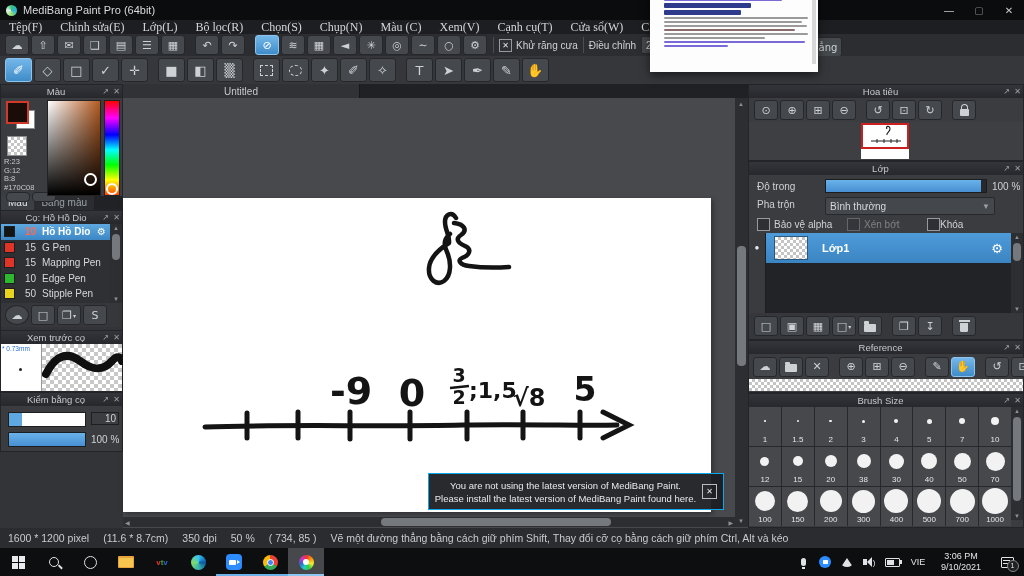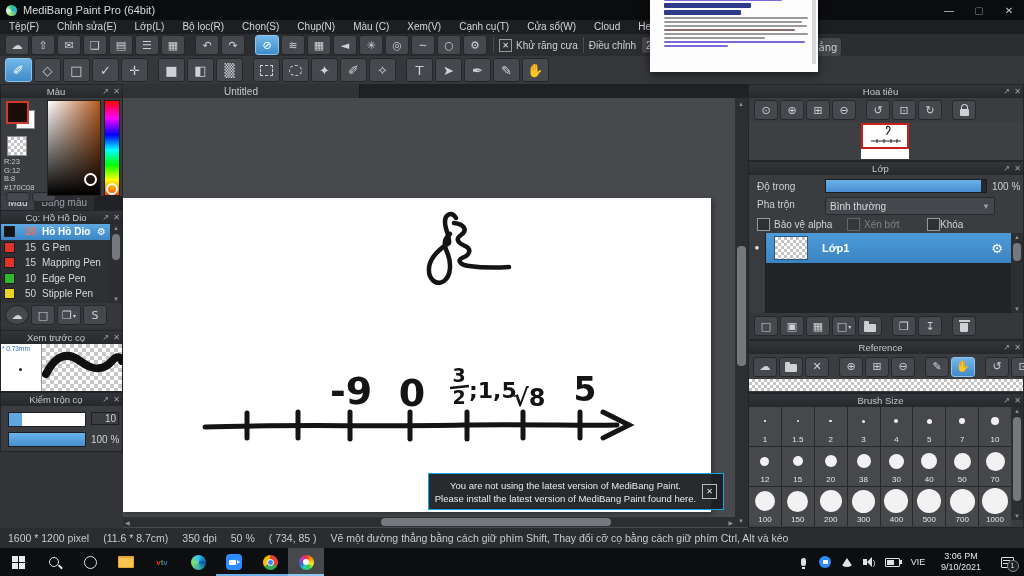--- a/index.html
+++ b/index.html
@@ -8,21 +8,21 @@
     background:#46484b;font-size:10px;-webkit-font-smoothing:antialiased;}
   .abs{position:absolute;}
   .fx{display:flex;align-items:center;}
   
   #titlebar{left:0;top:0;width:1024px;height:20px;background:#0b0c0e;}
   #titlebar .appico{width:11px;height:11px;border-radius:50%;margin:0 6px 0 6px;
     background:conic-gradient(#35c275,#2bb3e0,#8ee06a,#e9f3ee,#35c275);}
   #titlebar .t{font-size:11px;color:#d8dadc;}
   .winctl{width:30px;height:20px;display:flex;align-items:center;justify-content:center;color:#c9cbce;font-size:10px;}
   #menubar{left:0;top:20px;width:1024px;height:14px;background:#1c1e21;}
-  .menu-item{padding:16px 9px;font-size:10px;color:#d4d6d9;line-height:14px;}
+  .menu-item{padding:16px 9px;font-size:12px;color:#d4d6d9;line-height:14px;font-family:Liberation Serif, serif;}
   #toolbar1{left:0;top:34px;width:1024px;height:22px;background:#2b2d31;}
   #toolbar2{left:0;top:56px;width:1024px;height:28px;background:#35373b;border-bottom:1px solid #1e2023;}
   .tb{width:22px;height:18px;margin:0 1px;border-radius:3px;background:#45484c;border:1px solid #25272a;
       color:#cfd2d5;display:flex;align-items:center;justify-content:center;font-size:11px;
       font-family:"DejaVu Sans",sans-serif;flex:none;}
   .tb2{width:25px;height:22px;font-size:13px;}
   .tb.sel{background:linear-gradient(#74b7e9,#3f8cc9);border-color:#8ac4ef;color:#fff;}
   .gsep{width:8px;flex:none;}
   .vsep{width:1px;height:16px;background:#4a4d51;margin:0 5px;flex:none;}
   .cb{width:11px;height:11px;border:1px solid #96999d;background:#2e3033;display:inline-flex;
@@ -356,21 +356,21 @@
           <svg width="82" height="47" viewBox="0 0 82 47" style="position:absolute;left:0;top:0">
             <path d="M4 30 C14 10 26 8 38 17 C50 26 60 28 70 17 C75 11 79 13 80 17" stroke="#101010" stroke-width="8" fill="none" stroke-linecap="round"></path>
           </svg>
         </div>
       </div>
     </div>
 
     <div class="panel" style="left:0;top:308px;width:123px;height:60px">
       <div class="ph">
         <span class="pi"></span>
-          <span class="pt">Kiểm trộn cọ</span>
+          <span class="pt">Kiểm bằng cọ</span>
         <span class="pi">↗</span>
         <span class="pi">✕</span>
       </div>
       <div style="position:relative;height:46px">
         <div class="abs" style="left:7px;top:6px;width:76px;height:13px;background:#fff;border:1px solid #1c1e20">
           <div style="width:17%;height:100%;background:#5ea7e0"></div>
         </div>
         <div class="abs fx" style="left:90px;top:6px;width:28px;height:13px;background:#3b3d41;border:1px solid #1c1e20;justify-content:flex-end;padding-right:2px;box-sizing:border-box">
             <span>10</span>
           </div>

